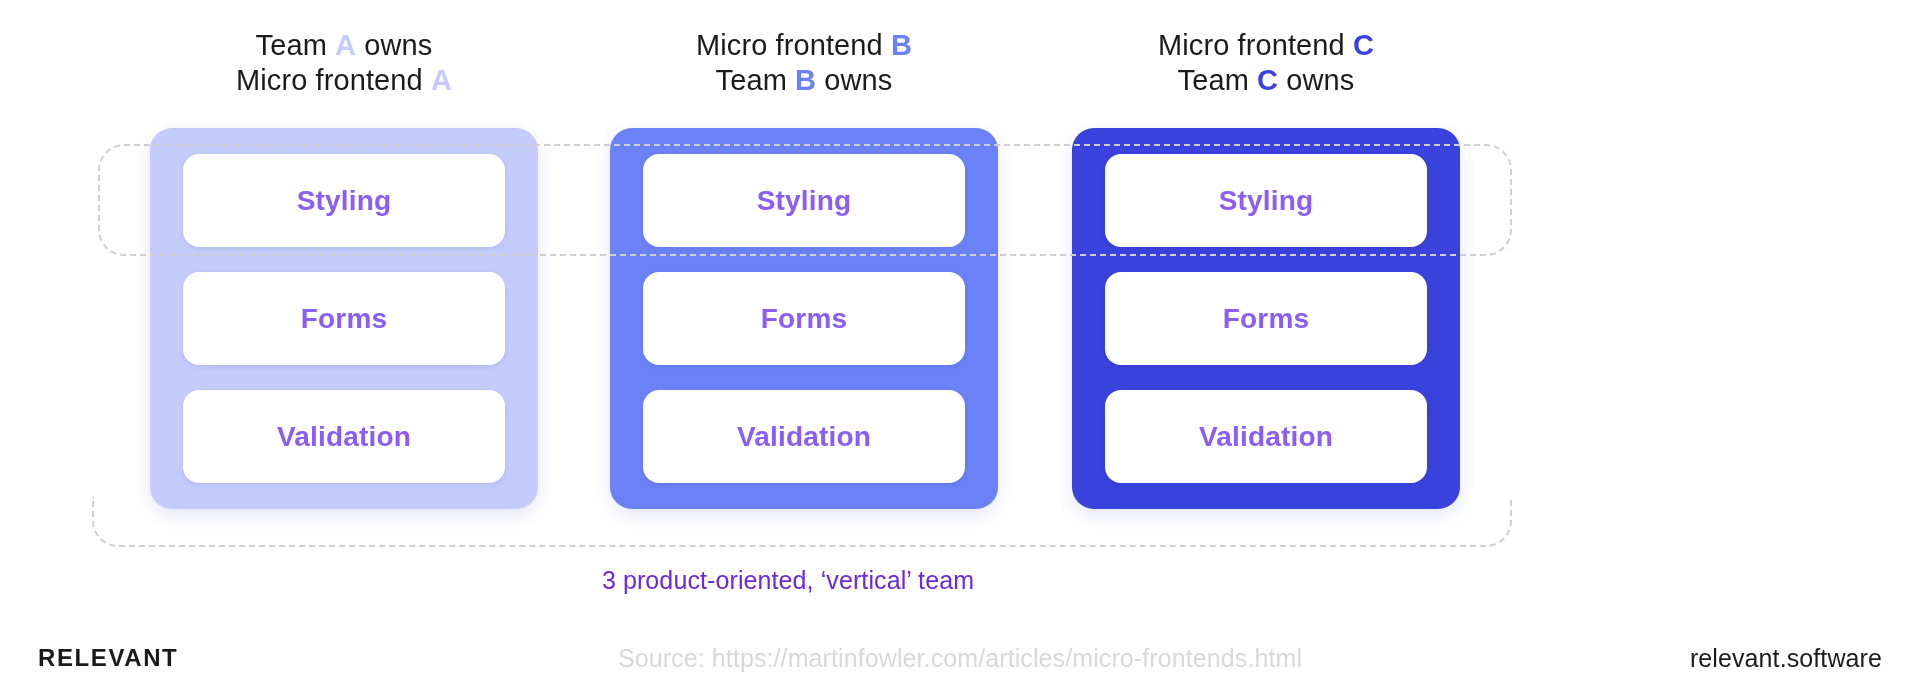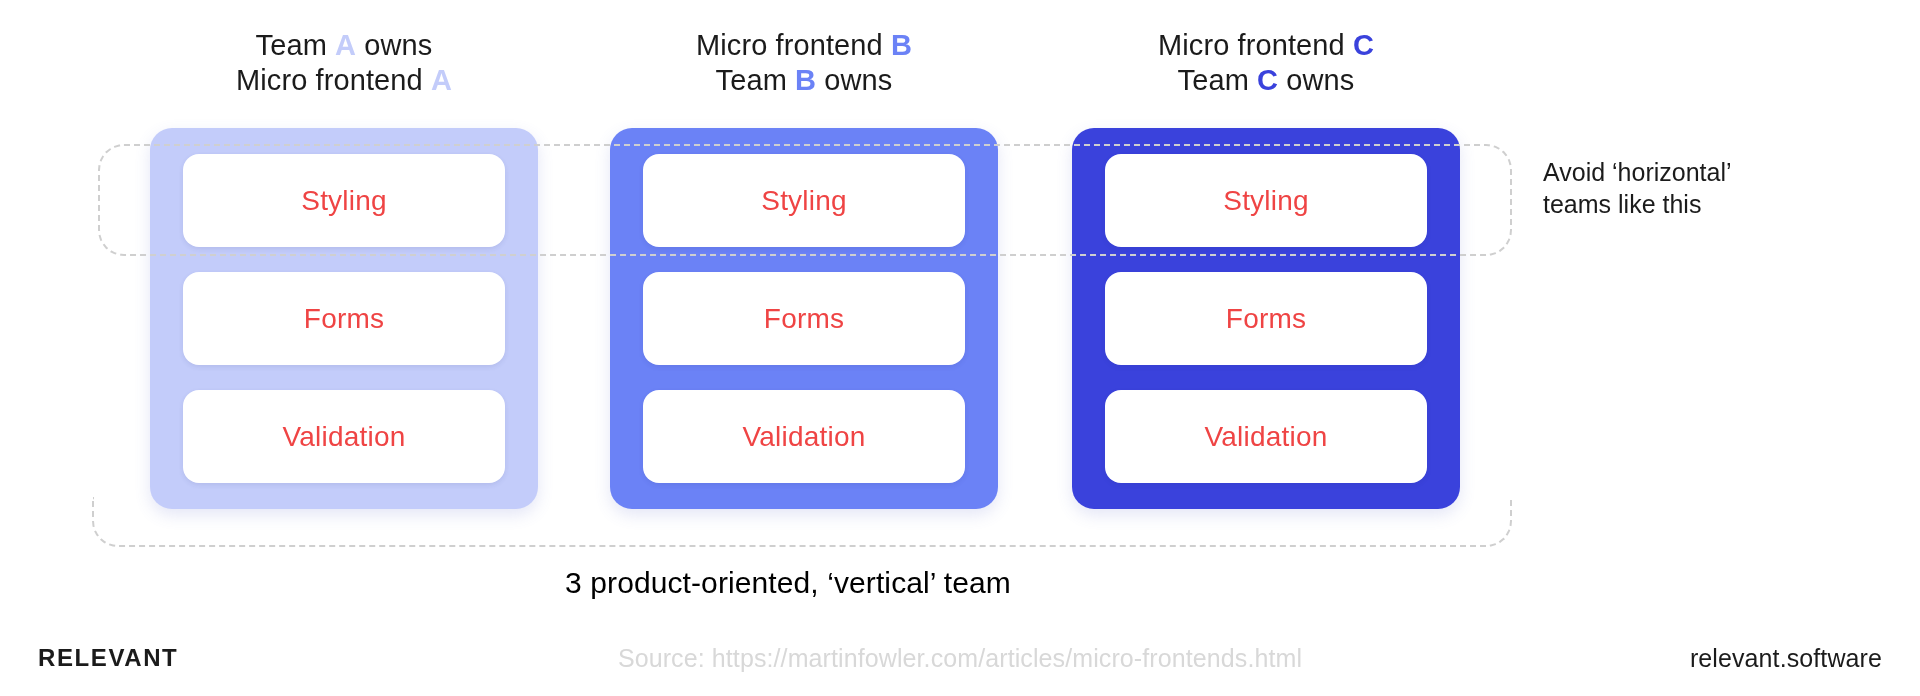--- a/index.html
+++ b/index.html
@@ -78,44 +78,45 @@
   }
 
   .capability {
     height: 93px;
     background: #ffffff;
     border-radius: 16px;
     display: flex;
     align-items: center;
     justify-content: center;
     font-size: 28px;
-    color: #ef4444;
+    color: #8b5cf6;
     letter-spacing: 0.2px;
     box-shadow: 0 2px 5px rgba(40, 50, 120, 0.10);
+    font-weight: bold;
   }
 
   
   .side-note {
     position: absolute;
     left: 1543px;
     top: 156px;
     font-size: 25px;
     line-height: 32px;
     color: #1b1b1b;
     white-space: pre-line;
   }
 
   .bottom-caption {
     position: absolute;
     left: 0;
     top: 566px;
     width: 1576px;
     text-align: center;
-    font-size: 30px;
-    color: #000000;
+    font-size: 25px;
+    color: #6d28d9;
     letter-spacing: 0.1px;
   }
 
   
   .footer {
     position: absolute;
     left: 0;
     top: 638px;
     width: 1920px;
     height: 40px;
@@ -183,22 +184,20 @@
   </div>
 
   <div class="team-card" style="left: 1072px; background: rgb(58, 66, 220);">
     <div class="capability">Styling</div>
     <div class="capability">Forms</div>
     <div class="capability">Validation</div>
   </div>
 
   <div class="dashed-band"></div>
 
-  <div class="side-note">Avoid ‘horizontal’
-teams like this</div>
   <div class="bottom-caption">3 product-oriented, ‘vertical’ team</div>
 
   <div class="footer">
     <div class="footer-logo">RELEVANT</div>
     <div class="footer-source">Source: https://martinfowler.com/articles/micro-frontends.html</div>
     <div class="footer-site">relevant.software</div>
   </div>
 
 </div>
 

